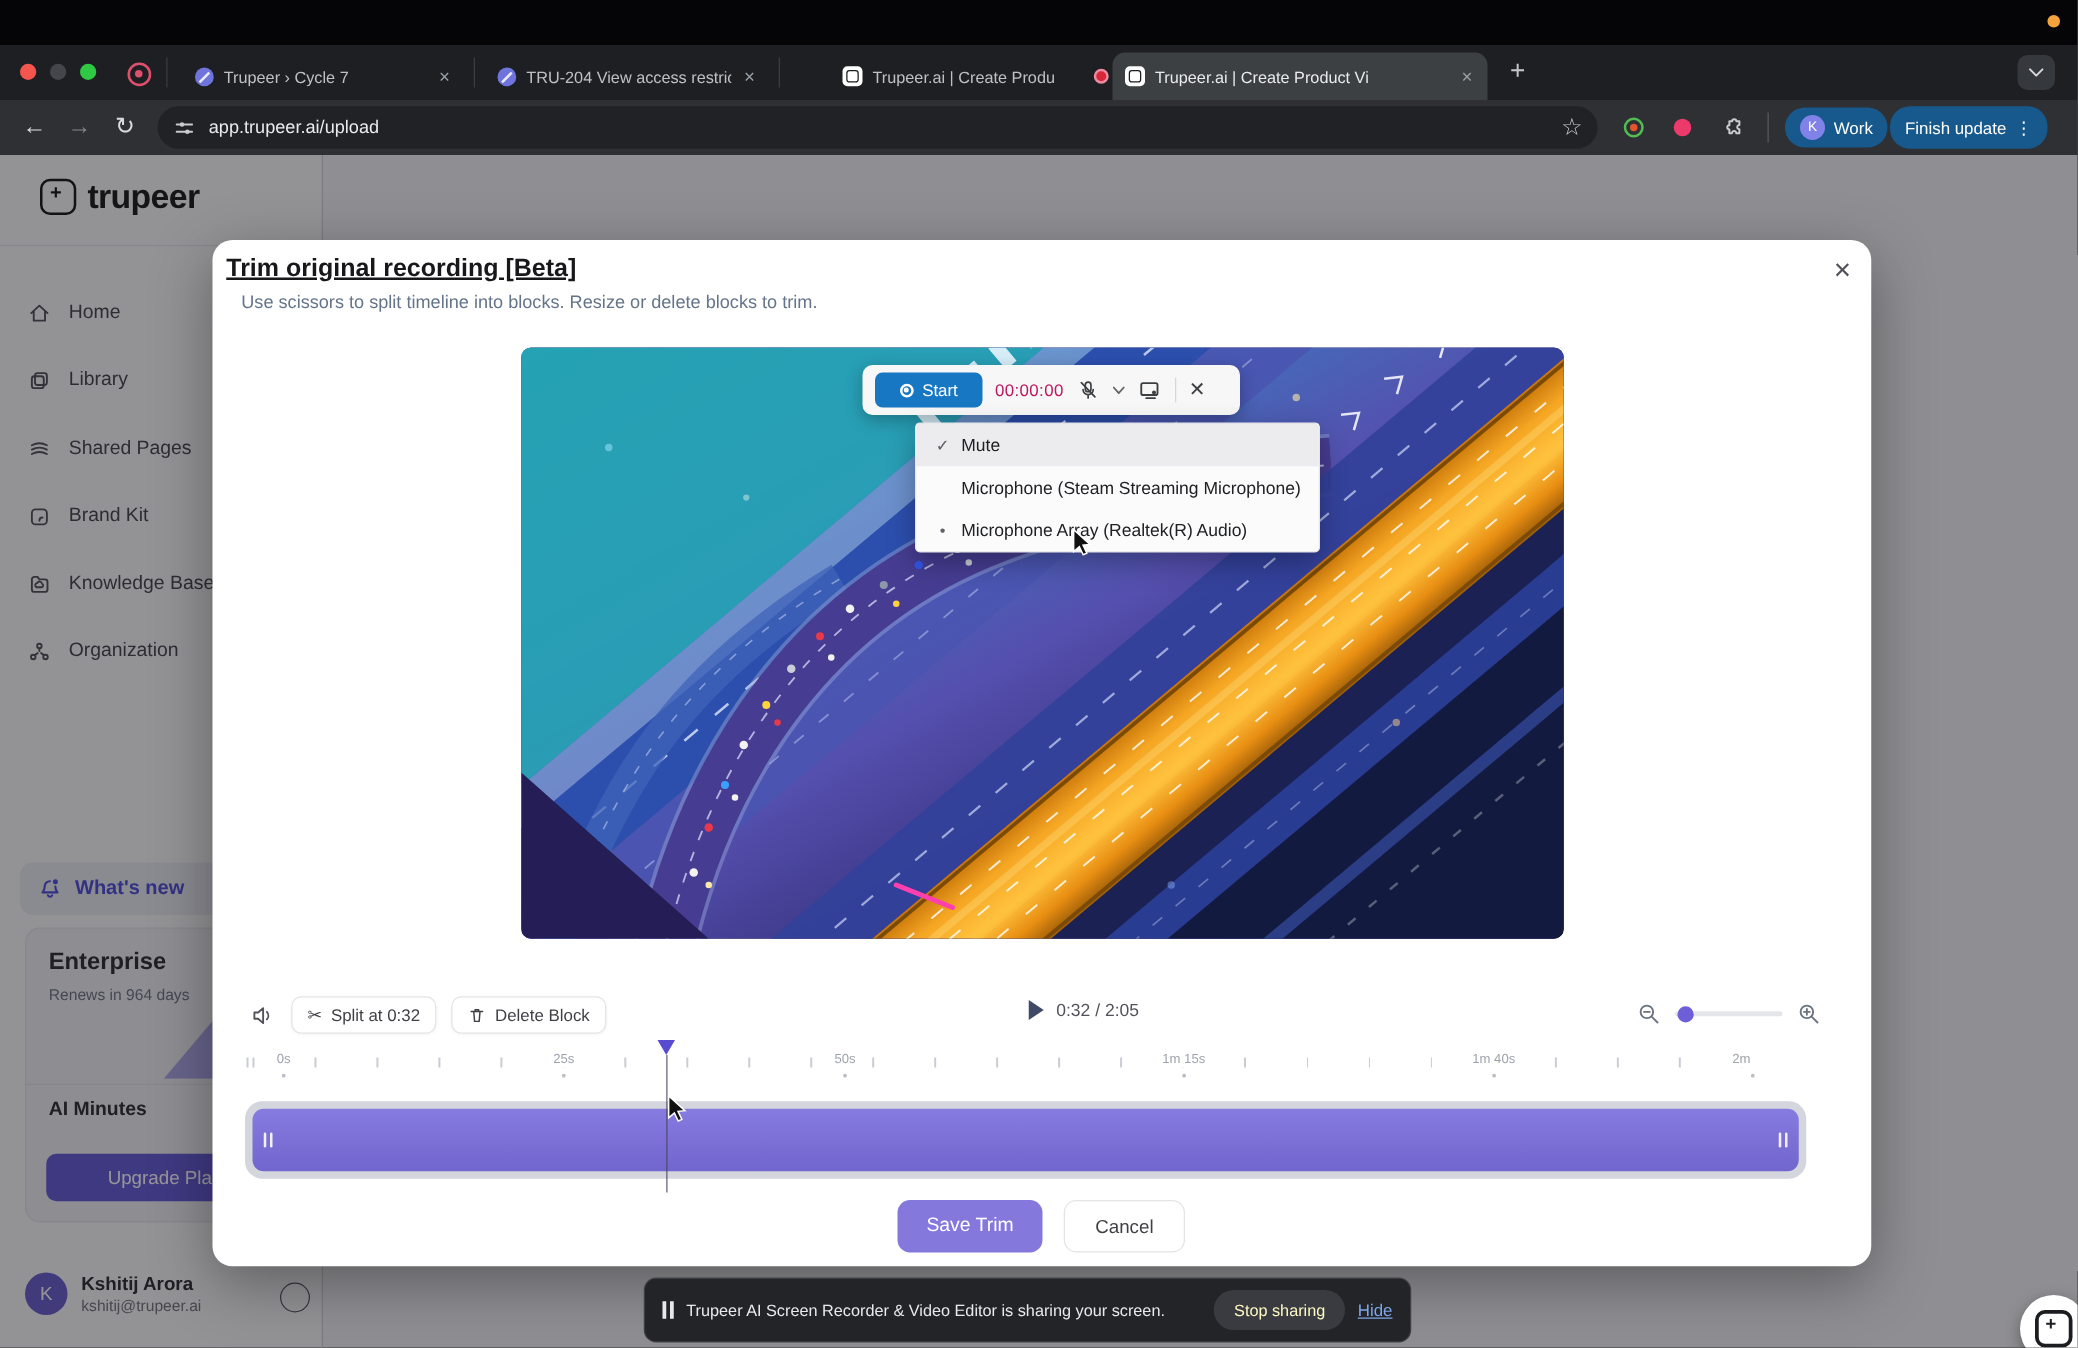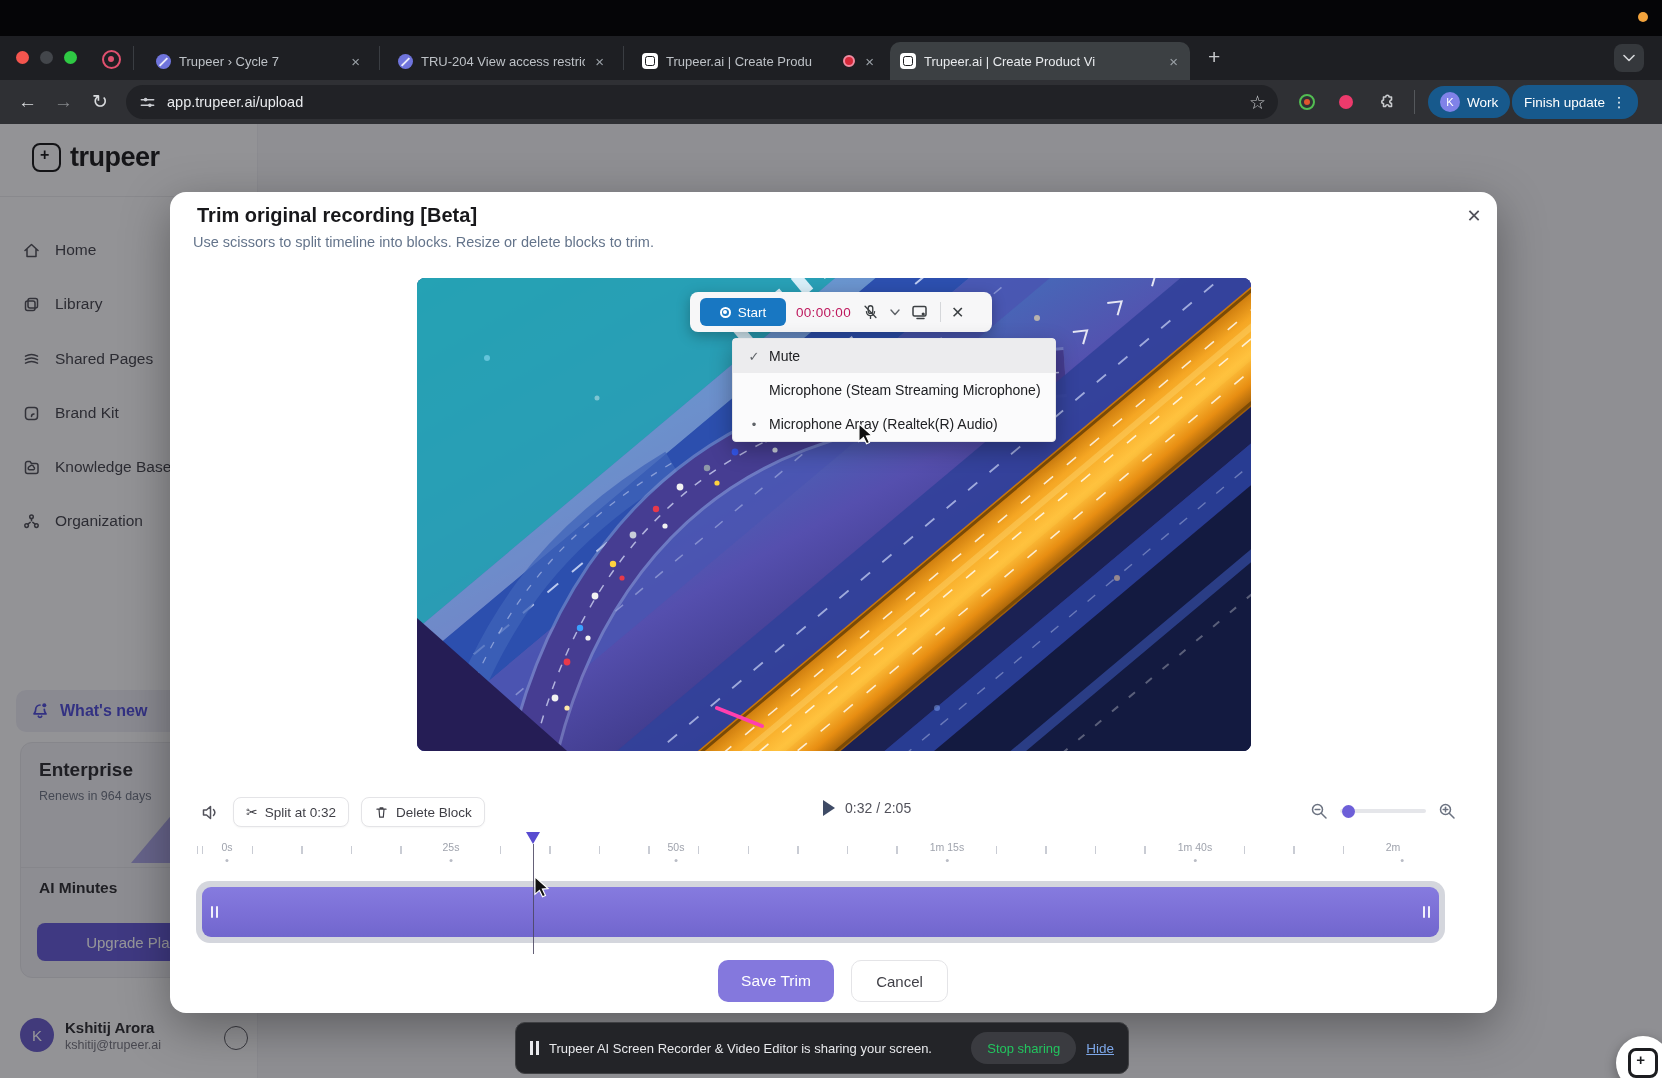--- a/index.html
+++ b/index.html
@@ -33,21 +33,21 @@
   .navitem{left:22px;width:220px;height:40px;display:flex;align-items:center;gap:14px;color:#3f3f46;font-size:15.5px;}
   .navitem svg{flex:0 0 auto;stroke:#4b4b52;fill:none;stroke-width:1.5;stroke-linecap:round;stroke-linejoin:round;}
   #whatsnew{left:16px;top:566px;width:226px;height:42px;background:#e9e9f1;border-radius:10px;display:flex;align-items:center;gap:10px;padding:0 14px;box-sizing:border-box;color:#4b48d6;font-size:16px;font-weight:700;}
   #plancard{left:20px;top:618px;width:222px;height:236px;background:#efeff2;border:1px solid #e2e2e6;border-radius:12px;box-sizing:border-box;}
   #upgbtn{left:16px;top:180px;width:190px;height:38px;background:#6257d6;border-radius:8px;color:#fff;font-size:15px;display:flex;align-items:center;justify-content:center;border:none;}
   .avatar{width:34px;height:34px;border-radius:50%;background:#6458c8;color:#fff;display:flex;align-items:center;justify-content:center;font-size:15px;}
   
   #dim{left:0;top:124px;width:1662px;height:954px;background:rgba(22,22,28,0.45);z-index:5;}
   #modal{left:170px;top:192px;width:1327px;height:821px;background:#fff;border-radius:16px;
     box-shadow:0 14px 48px rgba(0,0,0,.35);z-index:10;}
-  #mtitle{left:27px;top:12px;font-size:20px;font-weight:700;color:#18181b;}
+  #mtitle{left:11px;top:12px;font-size:20px;font-weight:700;color:#18181b;text-decoration:underline;}
   #msub{left:23px;top:42px;font-size:14.5px;color:#64748b;}
   #video{left:247px;top:86px;width:834px;height:473px;border-radius:8px;overflow:hidden;background:#2d2a6e;}
   
   #rectb{left:520px;top:100px;width:302px;height:40px;background:#f7f7f8;border-radius:8px;
     box-shadow:0 4px 14px rgba(0,0,0,.28);display:flex;align-items:center;gap:10px;padding:0 10px;box-sizing:border-box;z-index:3;}
   #startbtn{width:86px;height:28px;background:#1877c2;border:none;border-radius:6px;color:#fff;font-size:13.5px;
     display:flex;align-items:center;justify-content:center;gap:7px;}
   #startbtn .ring{width:11px;height:11px;border:2px solid #fff;border-radius:50%;box-sizing:border-box;position:relative;}
   #startbtn .ring:after{content:"";position:absolute;left:1.5px;top:1.5px;width:4px;height:4px;background:#fff;border-radius:50%;}
   #rectimer{color:#be185d;font-size:13.5px;letter-spacing:.3px;}
@@ -83,21 +83,21 @@
   
   #savebtn{left:548px;top:768px;width:116px;height:42px;background:#8478dd;border:none;border-radius:10px;color:#fff;font-size:15.5px;}
   #cancelbtn{left:681px;top:768px;width:97px;height:42px;background:#fff;border:1px solid #e4e4e7;border-radius:10px;color:#3f3f46;font-size:15px;}
   #mclose{left:1288px;top:8px;width:32px;height:32px;border:none;background:none;color:#52525b;font-size:18px;}
   
   #banner{left:515px;top:1022px;width:614px;height:52px;background:#232428;border:1px solid #3f4043;border-radius:10px;
     box-sizing:border-box;display:flex;align-items:center;padding:0 14px;gap:10px;z-index:15;}
   #banner .bars{display:flex;gap:3px;}
   #banner .bars i{width:3px;height:14px;background:#e8e9ec;}
   #bannermsg{color:#e8e9ec;font-size:13px;white-space:nowrap;flex:1;}
-  #stopbtn{height:32px;border-radius:16px;background:#3a3b40;border:none;color:#22c55e;font-size:13px;padding:0 16px;white-space:nowrap;}
+  #stopbtn{height:32px;border-radius:16px;background:#3a3b40;border:none;color:#fef9c3;font-size:13px;padding:0 16px;white-space:nowrap;}
   #hidelink{color:#7da7e8;font-size:13.5px;text-decoration:underline;white-space:nowrap;}
   
   #widget{left:1616px;top:1036px;width:54px;height:54px;border-radius:50%;background:#fff;z-index:16;
     box-shadow:0 4px 12px rgba(0,0,0,.35);display:flex;align-items:center;justify-content:center;}
   #widget i{width:24px;height:24px;border:3px solid #1c1d20;border-radius:8px;position:relative;}
   #widget i:after{content:"+";position:absolute;left:5px;top:0px;color:#1c1d20;font-size:15px;font-weight:700;}
   .cursor{z-index:20;pointer-events:none;}
   .icon{display:inline-flex;}
   svg.ic{stroke-linecap:round;stroke-linejoin:round;}
 </style>
@@ -124,21 +124,21 @@
       <span class="title">Trupeer › Cycle 7</span>
       <span class="x">×</span>
     </div>
     <div class="abs vsep" style="left:379px;"></div>
     <div class="abs tab" style="left:388px;width:228px;">
       <span class="fav-linear"></span>
       <span class="title">TRU-204 View access restric</span>
       <span class="x">×</span>
     </div>
     <div class="abs vsep" style="left:623px;"></div>
-    <div class="abs tab" style="left:632px;width:254px;">
+    <div class="abs tab" style="left:664px;width:254px;">
       <span class="fav-tru">
           <i></i>
         </span>
       <span class="title">Trupeer.ai | Create Produ</span>
       <span class="tabrec"></span>
       <span class="x">×</span>
     </div>
     <div class="abs tab active" style="left:890px;width:300px;">
       <span class="fav-tru">
           <i></i>

